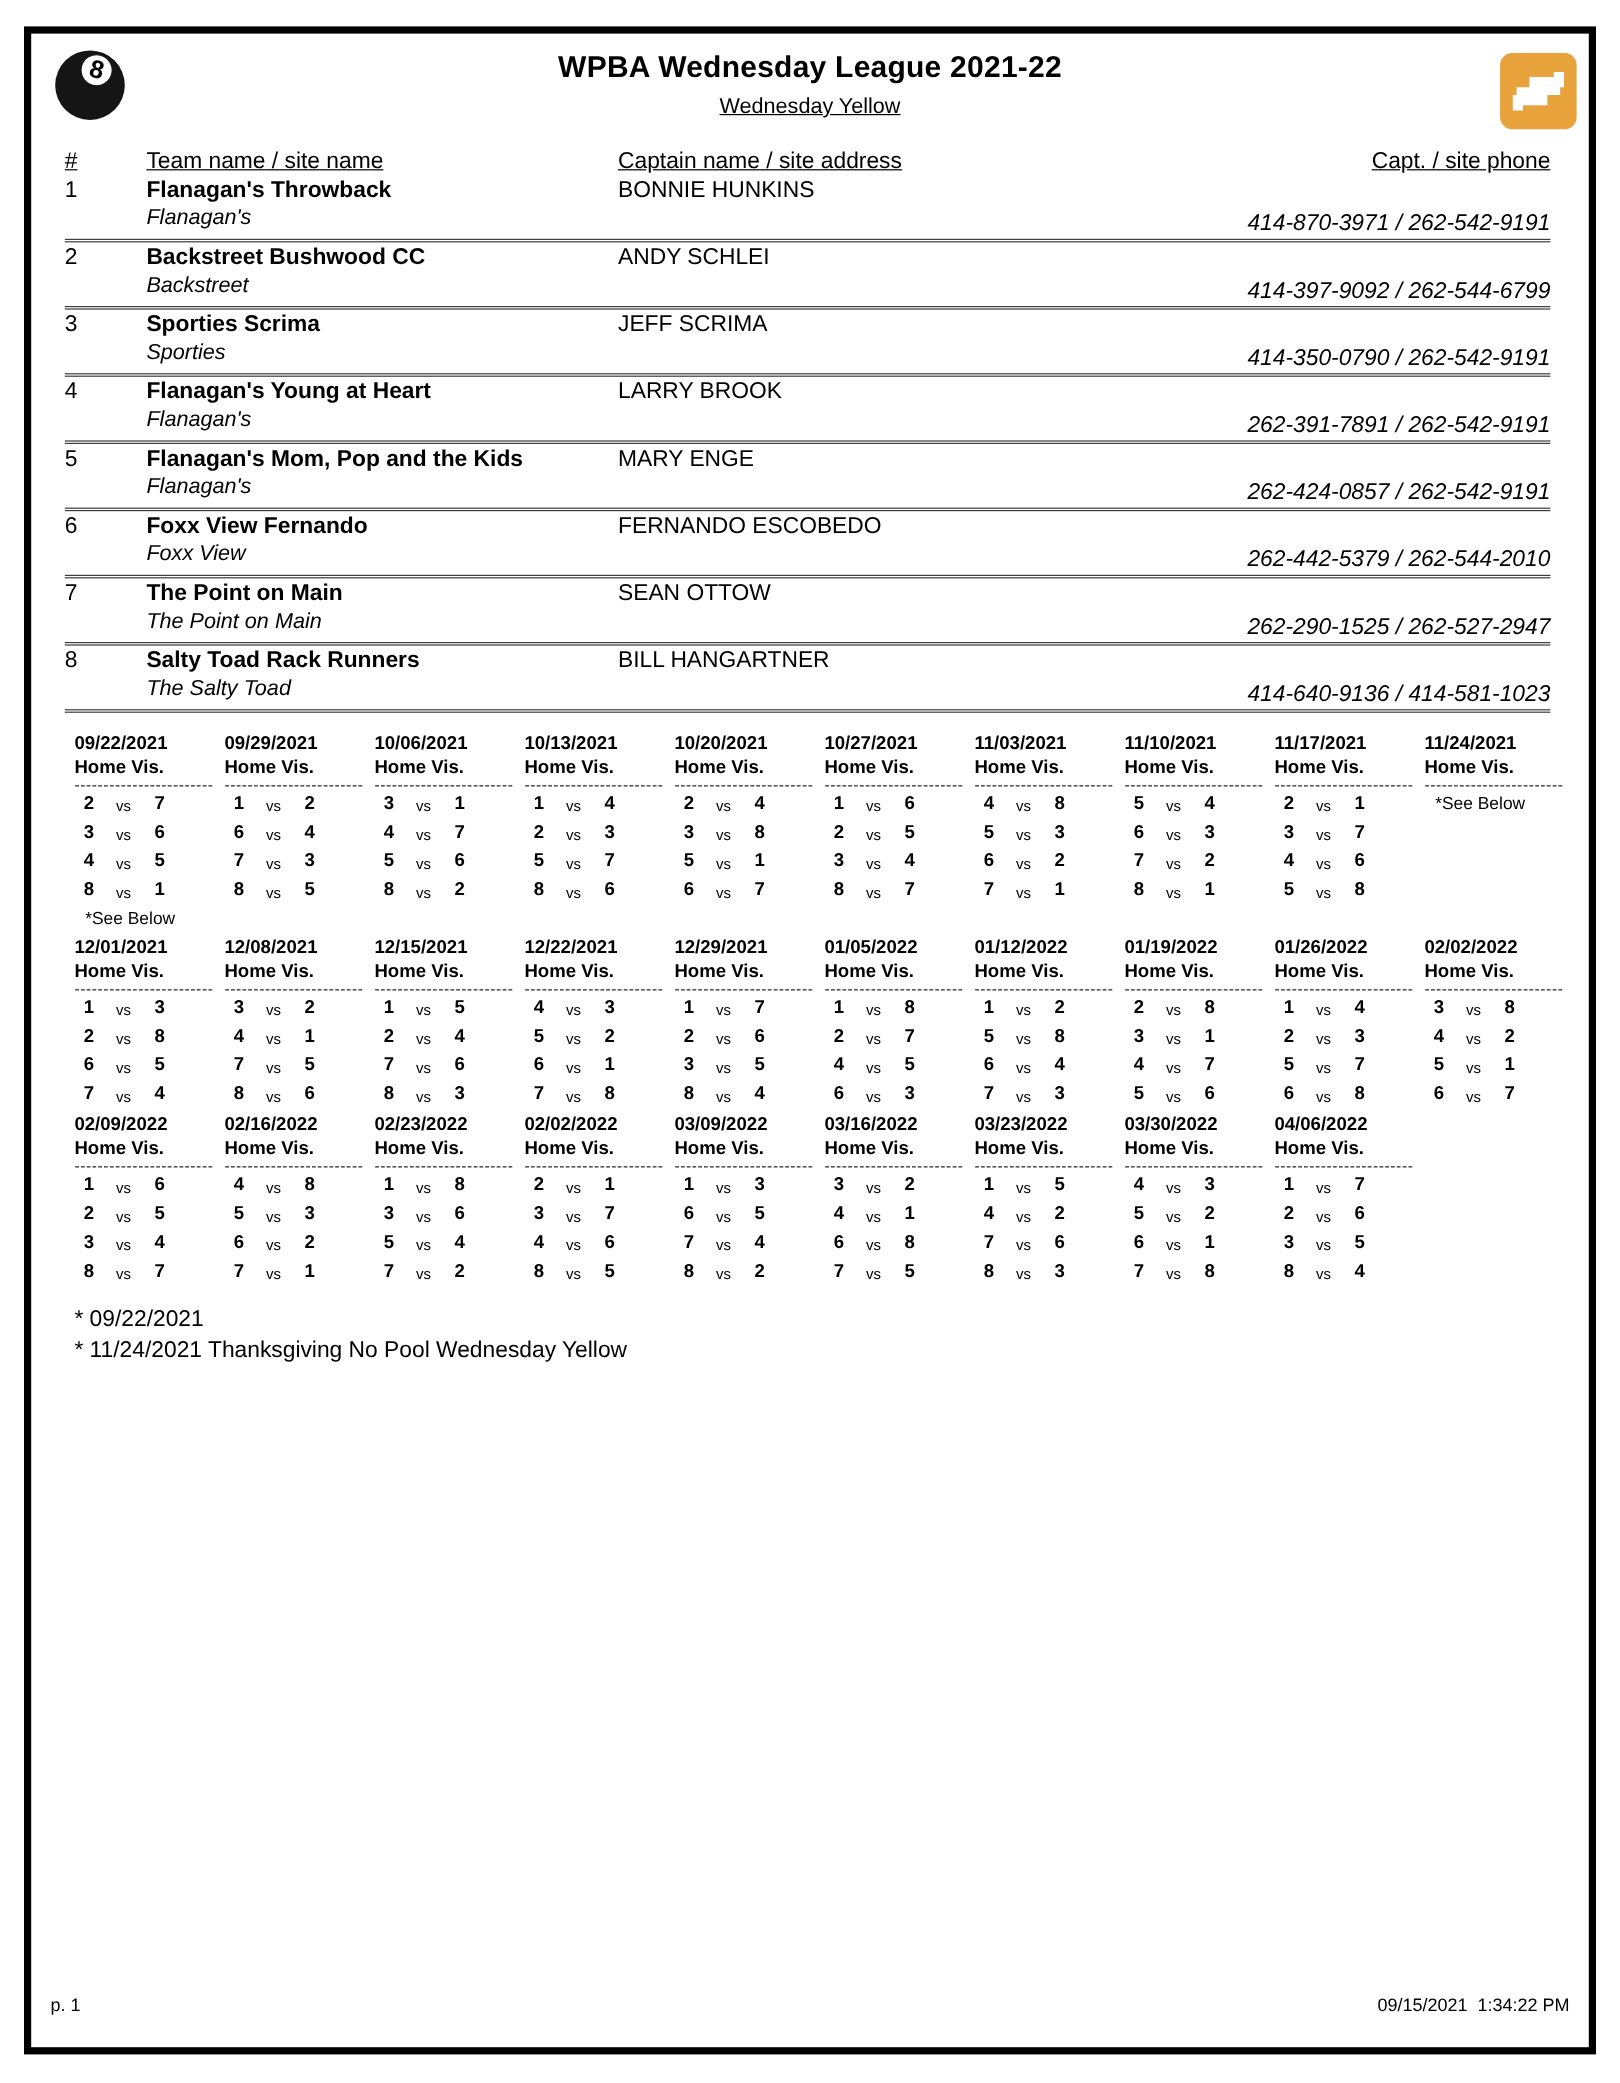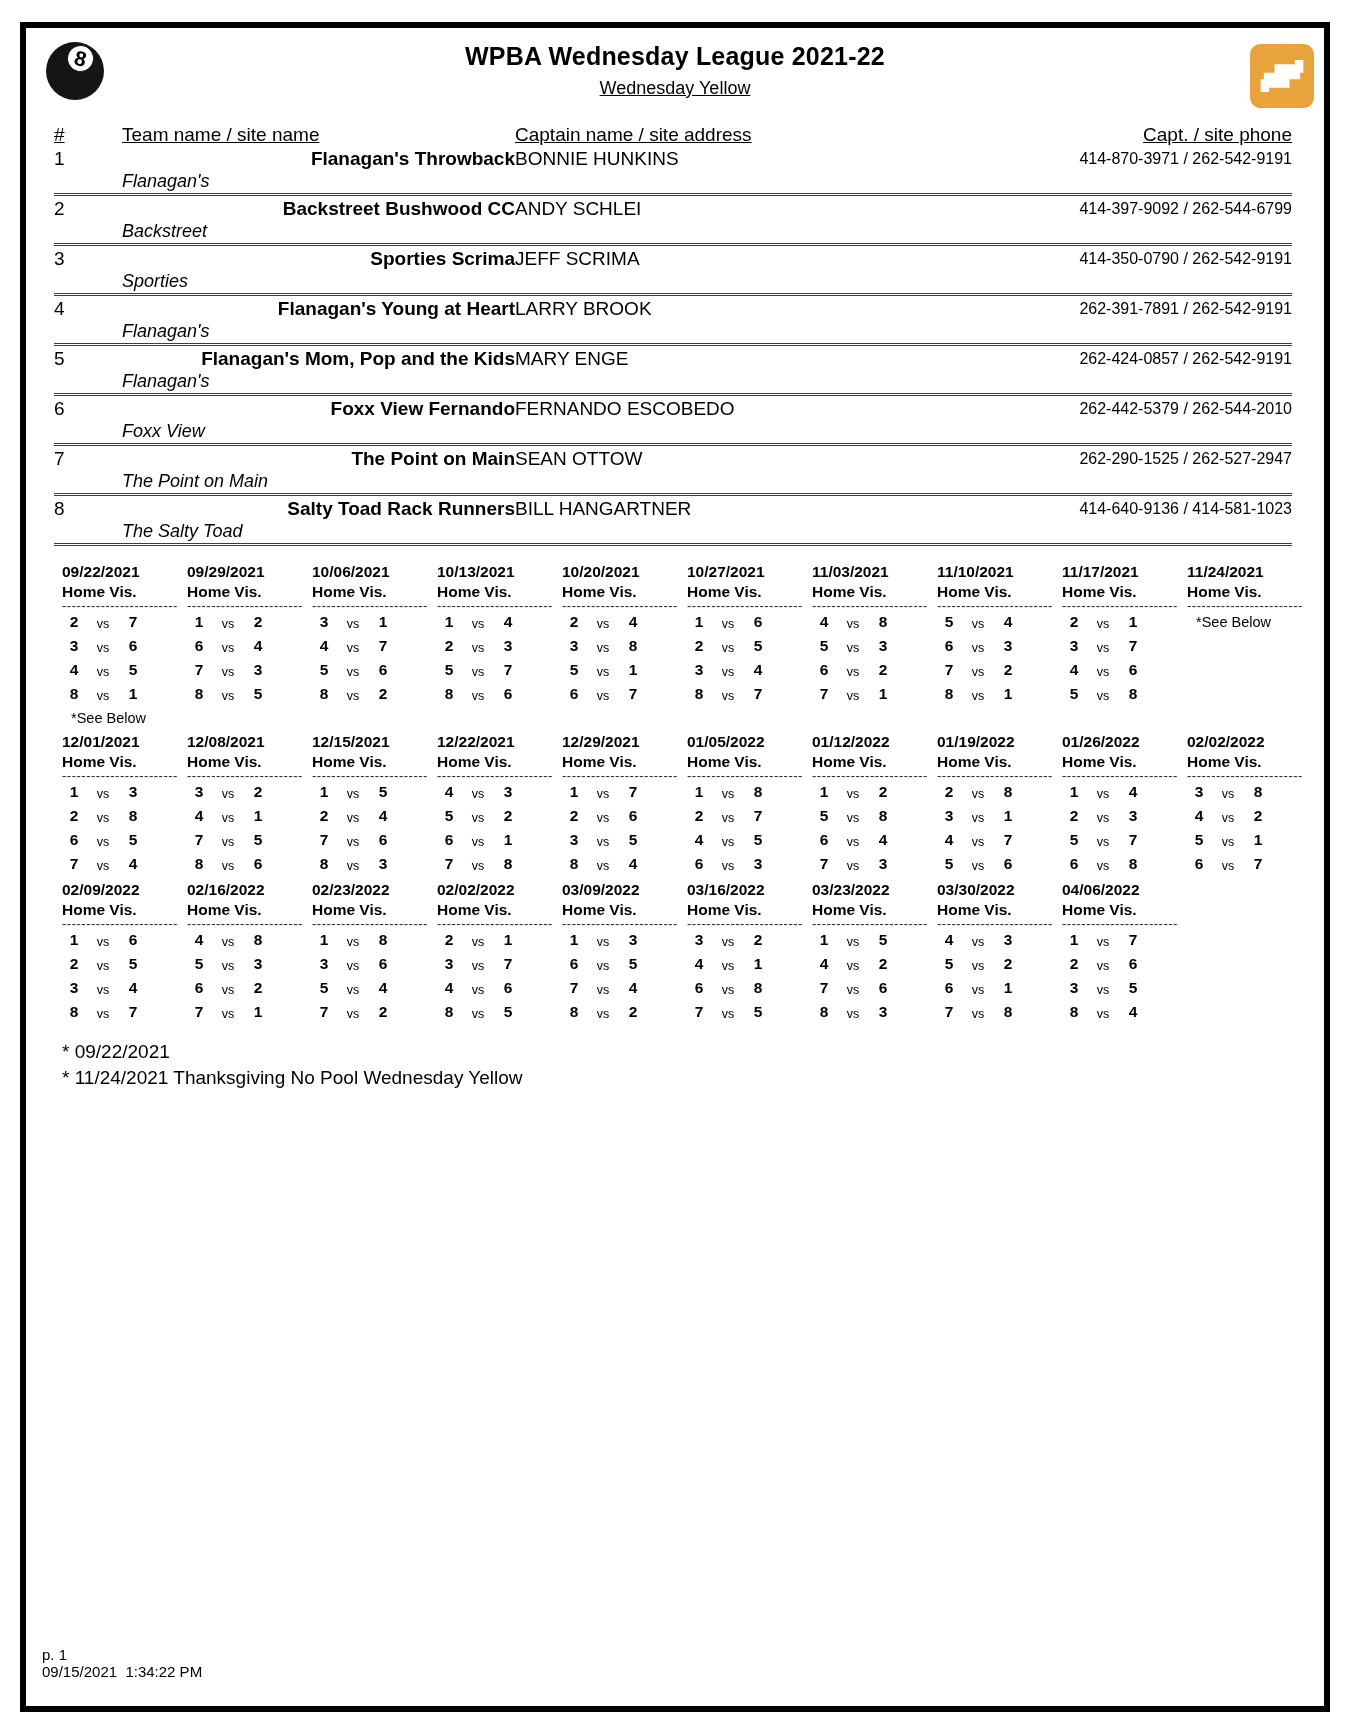--- a/index.html
+++ b/index.html
@@ -31,43 +31,43 @@
   
   .roster{margin:4px 32px 0 28px;}
   .roster-head{display:grid;grid-template-columns:68px 393px 1fr auto;font-size:19px;align-items:end;}
   .roster-head .hd{text-decoration:underline;}
   .hd-phone{text-align:center;}
   .team-row{
     display:grid;grid-template-columns:68px 393px 1fr auto;
     padding:2px 0 1px 0;border-bottom:3px double #3c3c3c;min-height:44px;
   }
   .c-num{font-size:19px;}
-  .t-name{font-weight:bold;font-size:19px;line-height:22px;text-align:right;}
+  .t-name{font-weight:bold;font-size:19px;line-height:22px;}
   .t-site{font-style:italic;font-size:18px;line-height:22px;}
   .c-capt{font-size:19px;line-height:22px;}
-  .c-phone{font-size:16px;text-align:right;line-height:22px;}
+  .c-phone{font-size:19px;font-style:italic;text-align:right;line-height:22px;margin-top:28px;}
   
   .schedule{margin:16px 0 0 36px;}
   .sched-row{display:flex;gap:7px;margin-bottom:3px;}
   .sched-col{width:118px;flex:0 0 auto;}
   .s-date{font-weight:bold;font-size:15.5px;line-height:20px;white-space:nowrap;}
   .s-hv{font-weight:bold;font-size:15.5px;line-height:19px;}
   .s-dash{
     font-size:13px;line-height:9px;height:10px;overflow:hidden;white-space:nowrap;
     letter-spacing:.5px;color:#222;
   }
   .match{display:grid;grid-template-columns:24px 34px 26px;line-height:22px;}
   .m-h,.m-v{font-weight:bold;font-size:15.5px;text-align:center;}
   .m-vs{font-size:12.5px;text-align:center;padding-top:2px;}
   .see-below{font-size:14.5px;line-height:22px;padding-left:9px;white-space:nowrap;}
   
   .footnotes{margin:14px 0 0 36px;font-size:19px;line-height:26px;}
   .footer{
     position:absolute;left:16px;right:16px;bottom:26px;
-    display:flex;justify-content:space-between;font-size:15px;flex-direction:column;
+    display:flex;justify-content:space-between;font-size:15px;
   }
   .footer span{white-space:pre;}
 </style>
 </head>
 <body>
 
 <div class="page">
 
   <div class="header">
     <div class="eightball">

